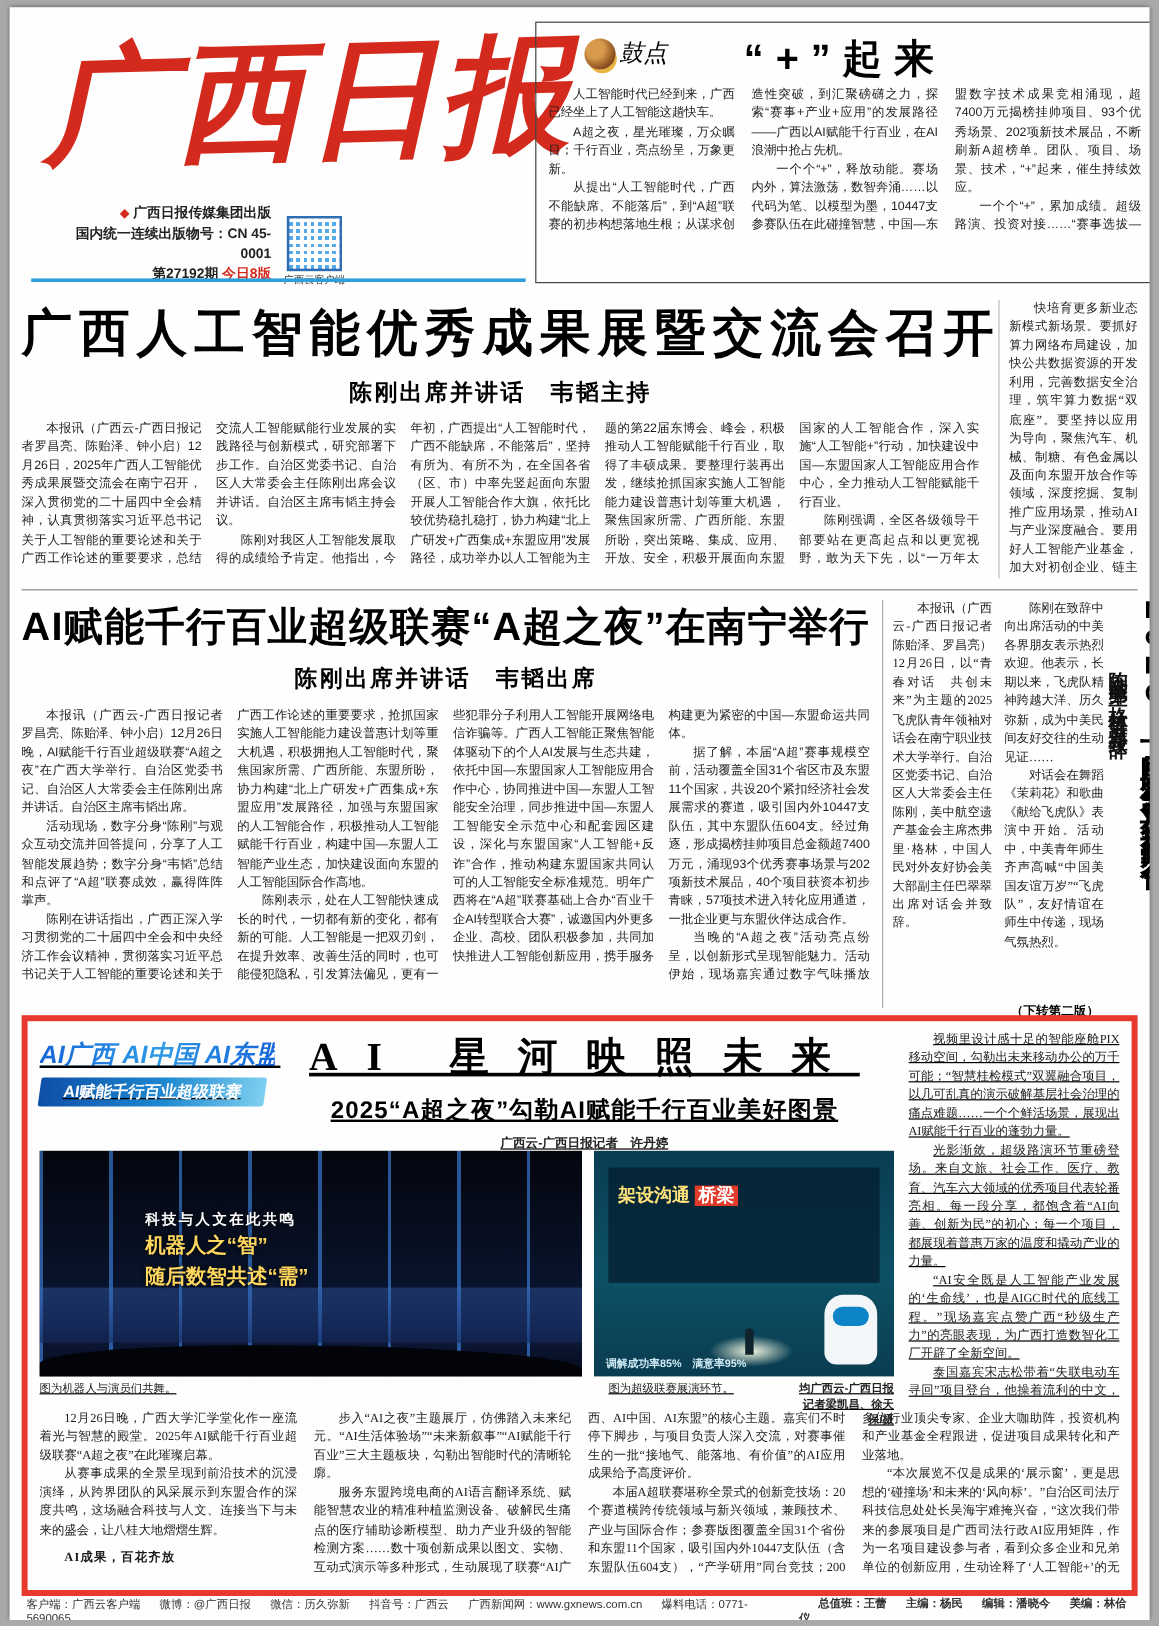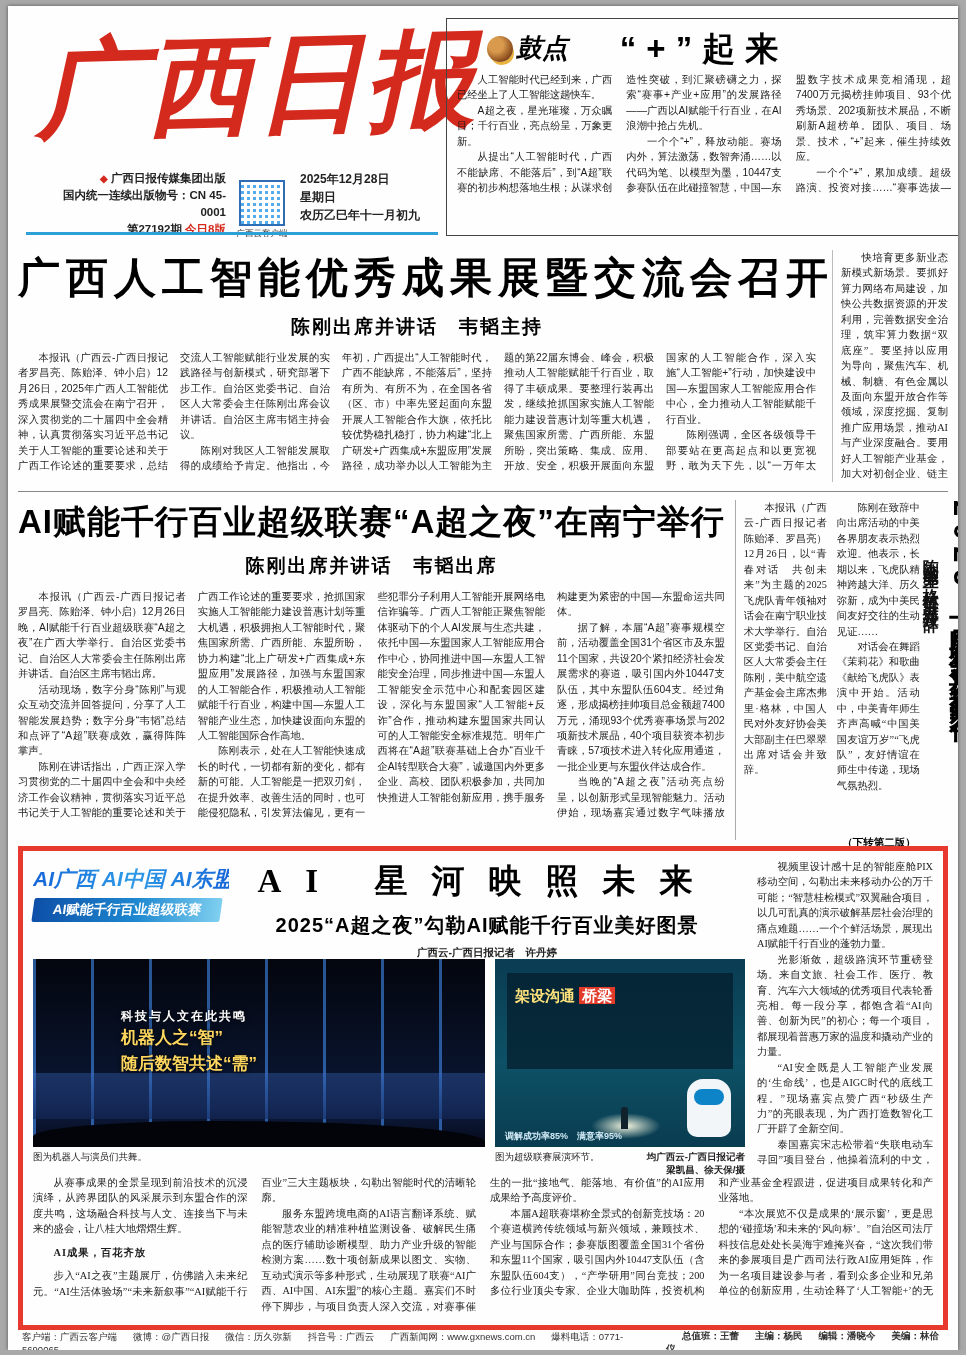--- a/index.html
+++ b/index.html
@@ -29,21 +29,21 @@
                color:#222; line-height:18px; }
   .blueline { position:absolute; left:8px; top:220px; width:412px; height:3px; background:#2da0d8; }
 
   
   .commentary { position:absolute; left:428px; top:6px; width:516px; height:218px;
                 border:1.5px solid #444; padding:6px 10px 4px 10px; }
   .gd-logo { position:absolute; left:40px; top:12px; display:flex; align-items:center; }
   .drum { width:26px; height:26px; border-radius:50%;
           background:radial-gradient(circle at 35% 35%, #d99a4e 0 30%, #8a4c1c 70%, #5e2f10);
           box-shadow:2px 4px 0 -1px #e9b33c; margin-right:3px; }
-  .gd-text { font-family:"DejaVu Serif", serif; font-weight:bold; font-size:26px; font-style:italic; }
+  .gd-text { font-family:"DejaVu Serif", serif; font-weight:normal; font-size:20px; font-style:italic; }
   .cm-title { text-align:center; font-size:33px; font-weight:900; letter-spacing:10px; margin-top:2px; }
   .cm-byline { text-align:center; font-size:11px; font-weight:bold; letter-spacing:6px; margin:4px 0 6px 0; }
   .cm-body { column-count:3; column-gap:14px; column-rule:none; height:128px; overflow:hidden; }
   .cm-body p, .bodytext p { font-size:10.3px; line-height:1.5; text-align:justify; text-indent:2em;
                             color:#1c1c1c; font-family:Liberation Sans, sans-serif; }
 
   
   .article1 { position:relative; border-bottom:1px solid #888; padding:10px 0 6px 0; height:252px; }
   .a1-right { float:right; width:116px; height:232px; overflow:hidden; padding-left:8px;
               border-left:1px solid #bbb; }
@@ -67,21 +67,21 @@
   .vh-wrap { flex:1; display:flex; flex-direction:row-reverse; justify-content:flex-start; }
   .vh-main { writing-mode:vertical-rl; text-orientation:mixed; font-size:29px; font-weight:900;
              letter-spacing:7px; line-height:1.15; margin-left:6px; }
   .vh-sub { writing-mode:vertical-rl; text-orientation:mixed; font-size:16px; font-weight:bold;
             padding-top:46px; letter-spacing:4px; color:#111; }
   .turnnote { font-size:10.5px; font-weight:bold; text-align:right; padding-right:4px; }
 
   
   .feature { border:5px solid #e8392e; margin-top:6px; padding:8px 10px 6px 10px; height:484px;
              position:relative; }
-  .f-main { display:flex; }
+  .f-main { display:flex;text-decoration:underline; }
   .f-left { width:712px; }
   .f-headrow { display:flex; height:96px; }
   .badge { width:196px; padding-top:6px; }
   .badge-l1 { font-size:21px; font-weight:900; font-style:italic; letter-spacing:0px;
               background:linear-gradient(90deg,#1565d8,#2e9be6,#1565d8);
               -webkit-background-clip:text; background-clip:text; color:transparent; white-space:nowrap; }
   .badge-l2 { margin-top:5px; width:188px; text-align:center; color:#fff; font-weight:bold;
               font-size:13.5px; padding:3px 0; transform:skewX(-8deg);
               background:linear-gradient(90deg,#0d4fa8,#1e88d0 55%,#7fd0f0); border-radius:2px; }
   .f-head { flex:1; text-align:center; }
@@ -113,21 +113,21 @@
           background:radial-gradient(ellipse at center, rgba(255,255,230,.95), rgba(255,255,230,0) 70%); }
   .figure { position:absolute; left:126px; bottom:18px; width:7px; height:22px; background:#10222c;
             border-radius:3px 3px 0 0; }
   .robot { position:absolute; right:14px; bottom:10px; width:44px; height:58px; background:#f2f6f8;
            border-radius:16px 16px 10px 10px; }
   .robot:before { content:""; position:absolute; left:7px; top:10px; width:30px; height:16px;
                   background:#0d84c8; border-radius:8px; }
   .p2stats { position:absolute; left:10px; bottom:4px; color:#cfe9f5; font-size:9px; font-weight:bold; }
   .f-caprow { display:flex; font-size:9.5px; color:#222; margin-top:4px; height:16px; }
   .cap1 { width:452px; font-family:"Liberation Serif", serif; }
-  .cap2 { width:150px; margin-left:10px; font-family:"Liberation Serif", serif; }
+  .cap2 { width:150px; margin-left:22px; font-family:"Liberation Serif", serif; }
   .capcredit { flex:1; text-align:right; font-weight:bold; }
   .f-rightcol { width:200px; margin-left:12px; height:308px; overflow:hidden; }
   .f-rightcol p { font-size:10.3px; line-height:1.5; text-align:justify; text-indent:2em;
                   font-family:"Liberation Serif", serif; color:#1c1c1c; }
   .f-bottom { column-count:4; column-gap:14px; height:152px; overflow:hidden; margin-top:8px; }
   .f-bottom p { font-size:10.3px; line-height:1.5; text-align:justify; text-indent:2em;
                 font-family:"Liberation Serif", serif; color:#1c1c1c; }
   .f-subhead { text-align:center; font-size:15px; font-weight:900; margin:8px 0; letter-spacing:1px;
                text-indent:0; }
 
@@ -147,25 +147,20 @@
     <div class="pubinfo">
       <div><span class="diamond">◆</span>
         <span>广西日报传媒集团出版</span></div>
       <div>国内统一连续出版物号：CN 45-0001</div>
       <div><span>第27192期</span>
         <span class="red">今日8版</span></div>
     </div>
     <div class="qrwrap">
       <div class="qr"></div>
       <div class="qrcap">广西云客户端</div>
-    </div>
-    <div class="dateblock">
-      <div>2025年12月28日</div>
-      <div>星期日</div>
-      <div>农历乙巳年十一月初九</div>
     </div>
     <div class="blueline"></div>
 
     <div class="commentary">
       <div class="gd-logo">
         <div class="drum"></div>
         <div class="gd-text">鼓点</div>
       </div>
       <div class="cm-title">“+”起来</div>
       <div class="cm-body">
@@ -269,20 +264,21 @@
         </div>
       </div>
       <div class="f-rightcol">
         <p>视频里设计感十足的智能座舱PIX移动空间，勾勒出未来移动办公的万千可能；“智慧桂检模式”双翼融合项目，以几可乱真的演示破解基层社会治理的痛点难题……一个个鲜活场景，展现出AI赋能千行百业的蓬勃力量。</p>
         <p>光影渐敛，超级路演环节重磅登场。来自文旅、社会工作、医疗、教育、汽车六大领域的优秀项目代表轮番亮相。每一段分享，都饱含着“AI向善、创新为民”的初心；每一个项目，都展现着普惠万家的温度和撬动产业的力量。</p>
         <p>“AI安全既是人工智能产业发展的‘生命线’，也是AIGC时代的底线工程。”现场嘉宾点赞广西“秒级生产力”的亮眼表现，为广西打造数智化工厂开辟了全新空间。</p>
         <p>泰国嘉宾宋志松带着“失联电动车寻回”项目登台，他操着流利的中文，配合生动的动画演示，道出与中国伙伴携手推进AI创新的热切期待：“中国是AI科技落地的热土，StardustTV收入今</p>
       </div>
     </div>
     <div class="f-bottom">
+      <p>12月26日晚，广西大学汇学堂化作一座流着光与智慧的殿堂。2025年AI赋能千行百业超级联赛“A超之夜”在此璀璨启幕。</p>
       <p>从赛事成果的全景呈现到前沿技术的沉浸演绎，从跨界团队的风采展示到东盟合作的深度共鸣，这场融合科技与人文、连接当下与未来的盛会，让八桂大地熠熠生辉。</p>
       <p class="f-subhead">AI成果，百花齐放</p>
       <p>步入“AI之夜”主题展厅，仿佛踏入未来纪元。“AI生活体验场”“未来新叙事”“AI赋能千行百业”三大主题板块，勾勒出智能时代的清晰轮廓。</p>
       <p>服务东盟跨境电商的AI语言翻译系统、赋能智慧农业的精准种植监测设备、破解民生痛点的医疗辅助诊断模型、助力产业升级的智能检测方案……数十项创新成果以图文、实物、互动式演示等多种形式，生动展现了联赛“AI广西、AI中国、AI东盟”的核心主题。嘉宾们不时停下脚步，与项目负责人深入交流，对赛事催生的一批“接地气、能落地、有价值”的AI应用成果给予高度评价。</p>
       <p>本届A超联赛堪称全景式的创新竞技场：20个赛道横跨传统领域与新兴领域，兼顾技术、产业与国际合作；参赛版图覆盖全国31个省份和东盟11个国家，吸引国内外10447支队伍（含东盟队伍604支），“产学研用”同台竞技；200多位行业顶尖专家、企业大咖助阵，投资机构和产业基金全程跟进，促进项目成果转化和产业落地。</p>
       <p>“本次展览不仅是成果的‘展示窗’，更是思想的‘碰撞场’和未来的‘风向标’。”自治区司法厅科技信息处处长吴海宇难掩兴奋，“这次我们带来的参展项目是广西司法行政AI应用矩阵，作为一名项目建设参与者，看到众多企业和兄弟单位的创新应用，生动诠释了‘人工智能+’的无限可能，我们对科技创新引领高质量发展的广西路径、充满了更强的信心和更多的期待。”</p>
 
     </div>
   </div>
 

